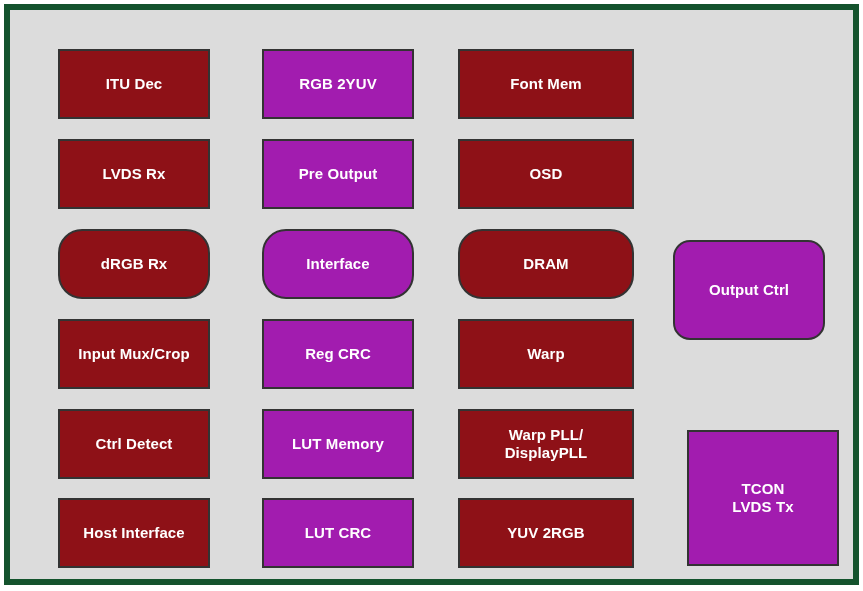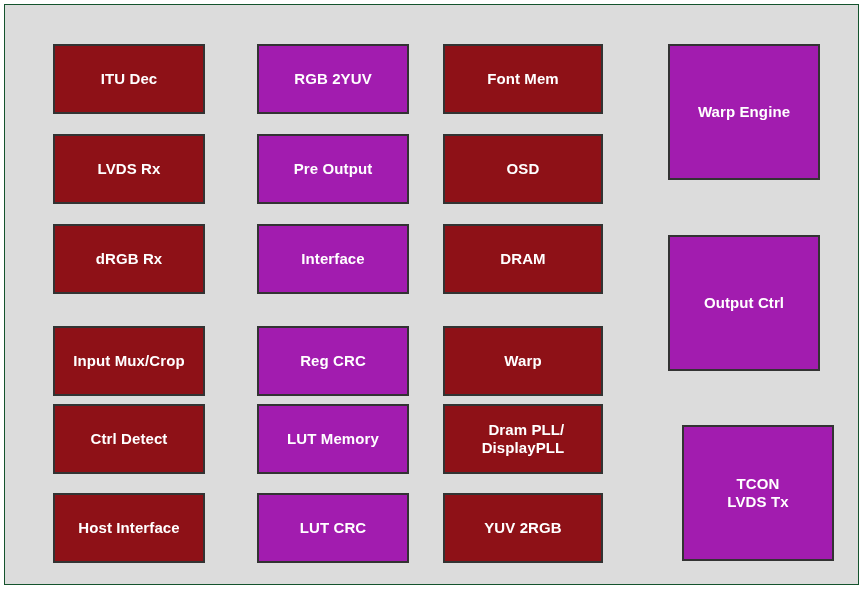--- a/index.html
+++ b/index.html
@@ -23,21 +23,21 @@
   }
 
   
   #panel {
     position: absolute;
     left: 4px;
     top: 4px;
     width: 855px;
     height: 581px;
     background: #dcdcdc;
-    border: 1px solid #14532d;
+    border: 6px solid #14532d;
     box-sizing: border-box;
   }
 
   .block {
     position: absolute;
     box-sizing: border-box;
     border: 2px solid #333333;
     display: flex;
     align-items: center;
     justify-content: center;
@@ -57,34 +57,34 @@
 
   .block .label {
     display: block;
     padding: 0 4px;
     white-space: pre-line;
   }
 
   
   .col1 { left: 48px;  width: 152px; }
   .col2 { left: 252px; width: 152px; }
-  .col3 { left: 438px; width: 160px; text-align: right; }
+  .col3 { left: 448px; width: 176px; }
   .col4 { left: 663px; width: 152px; }
 
   
   .r1 { top: 39px;  height: 70px; }
   .r2 { top: 129px; height: 70px; }
-  .r3 { top: 219px; height: 70px; }
-  .r4 { top: 309px; height: 70px; margin-top: 12px; }
+  .r3 { top: 219px; height: 70px; border-radius: 24px; }
+  .r4 { top: 309px; height: 70px; }
   .r5 { top: 399px; height: 70px; }
   .r6 { top: 488px; height: 70px; }
 
   
   .t1 { top: 39px;  height: 136px; }
-  .t2 { top: 230px; height: 136px; }
+  .t2 { top: 230px; height: 100px; border-radius: 17px; }
   .t3 { top: 420px; height: 136px; margin-left: 14px; }
 </style>
 </head>
 <body>
 
 <div id="diagram-root">
   <div id="panel">
 
     <div class="block red col1 r1">
       <span class="label">ITU Dec</span>
@@ -130,30 +130,27 @@
     <div class="block red col3 r2">
       <span class="label">OSD</span>
     </div>
     <div class="block red col3 r3">
       <span class="label">DRAM</span>
     </div>
     <div class="block red col3 r4">
       <span class="label">Warp</span>
     </div>
     <div class="block red col3 r5">
-      <span class="label">Dram PLL/
+      <span class="label">Warp PLL/
 DisplayPLL</span>
     </div>
     <div class="block red col3 r6">
       <span class="label">YUV 2RGB</span>
     </div>
 
-    <div class="block gray col4 t1">
-      <span class="label">Warp Engine</span>
-    </div>
     <div class="block gray col4 t2">
       <span class="label">Output Ctrl</span>
     </div>
     <div class="block gray col4 t3">
       <span class="label">TCON
 LVDS Tx</span>
     </div>
 
   </div>
 </div>

